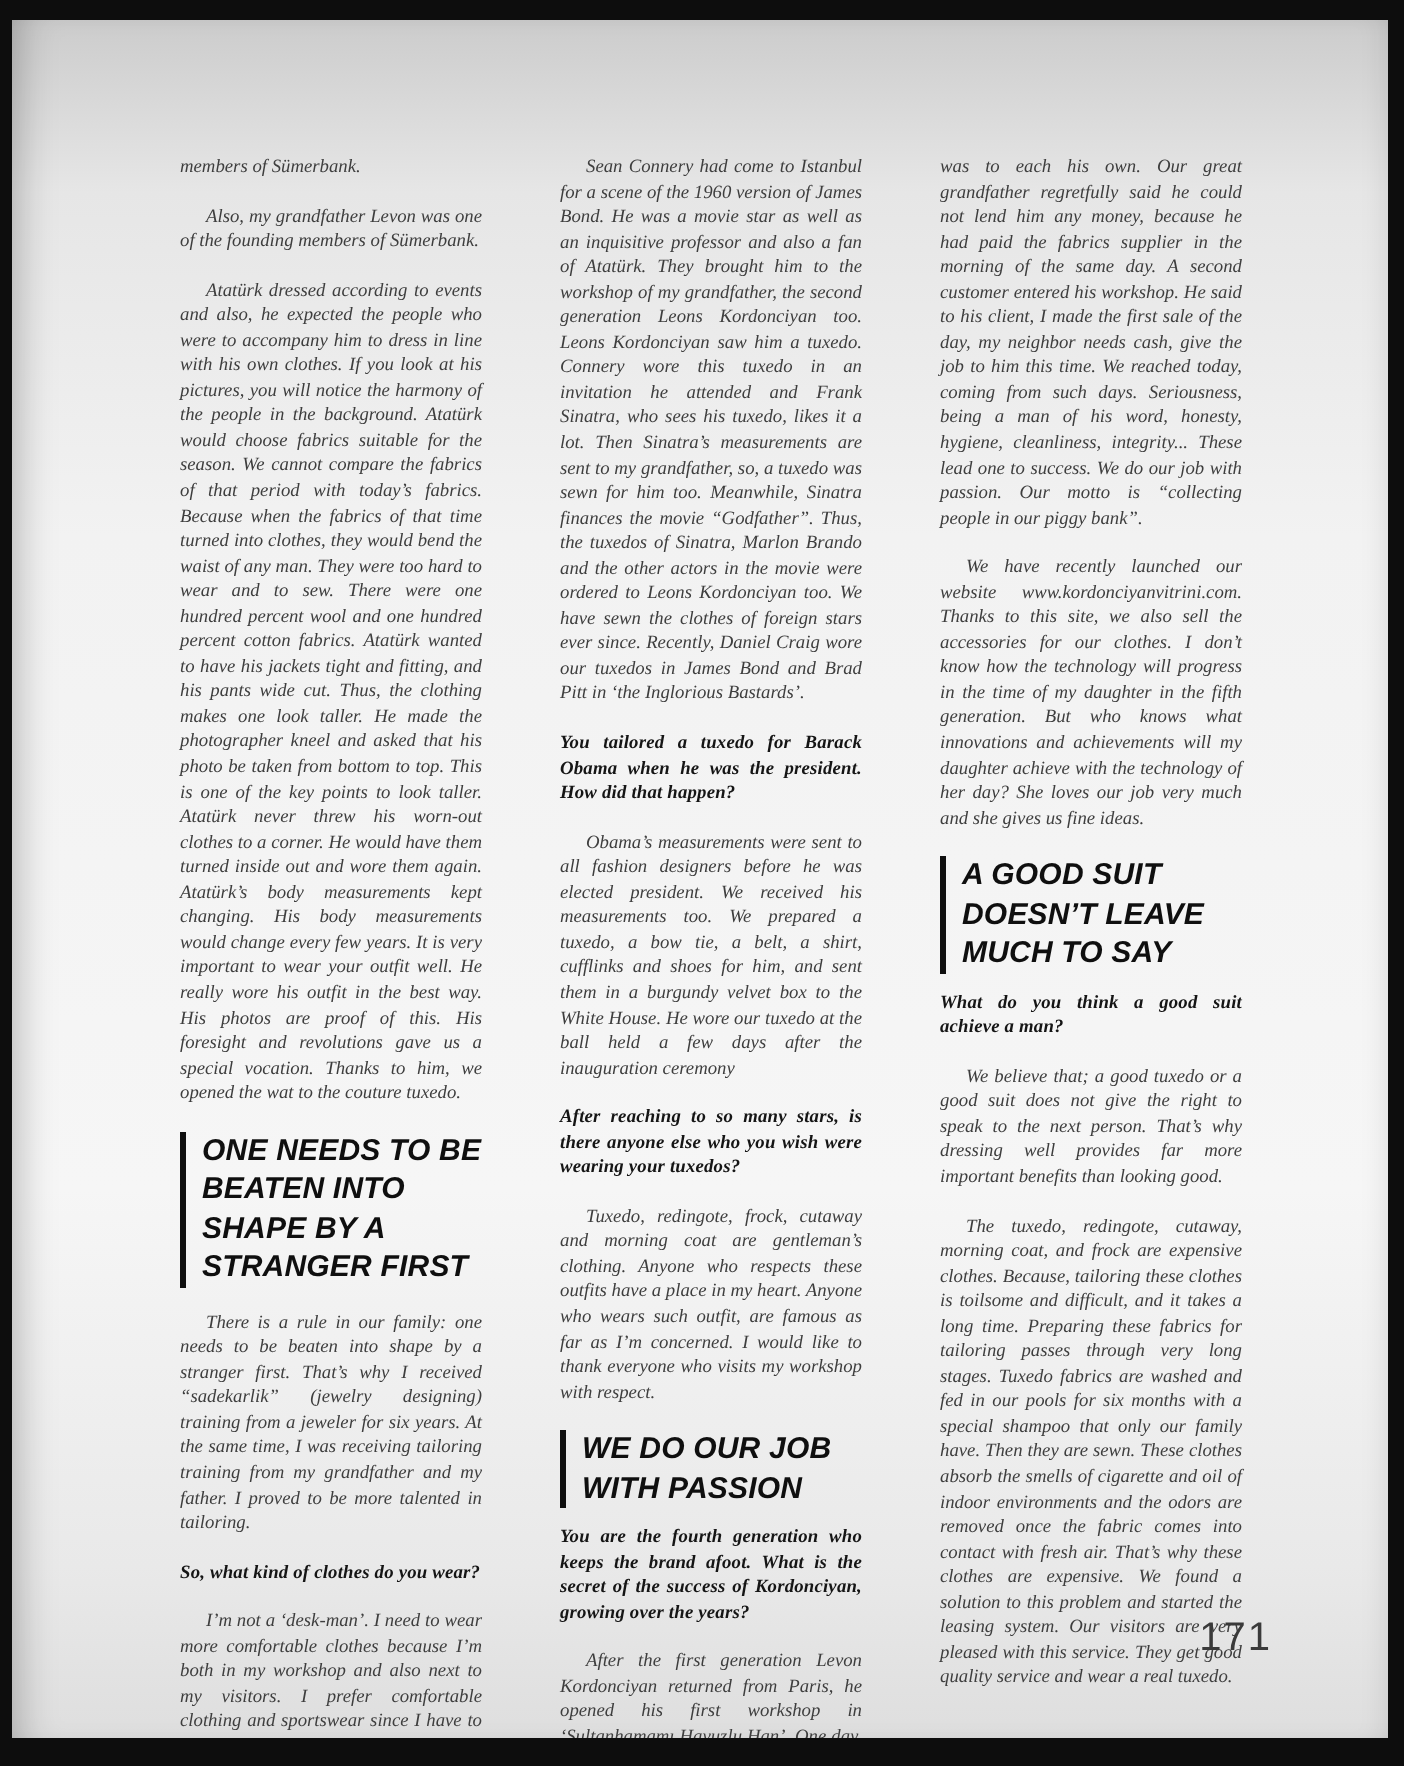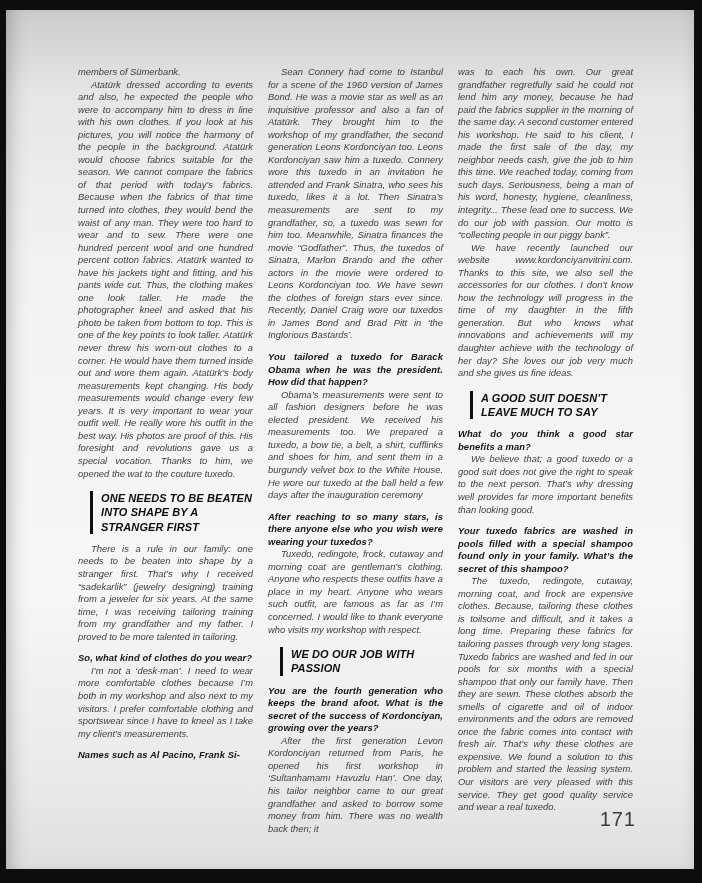--- a/index.html
+++ b/index.html
@@ -35,29 +35,29 @@
     gap: 15px;
   }
   .col {
     width: 175px;
     font-style: italic;
     font-size: 9.4px;
     line-height: 12.55px;
     color: #3e3e3e;
     text-align: justify;
   }
-  .col p { margin: 0; }
+  .col p { margin: 12px; font-family: Liberation Serif, serif; }
   .a    { color: #3e3e3e; text-indent: 13px; }
   .acont{ color: #3e3e3e; }
   .q    { font-weight: 700; color: #151515; margin-top: 9px !important; letter-spacing: 0.1px; }
   .qcont{ font-weight: 700; color: #151515; letter-spacing: 0.1px; }
   .pull {
     font-weight: 700;
     color: #0f0f0f;
-    font-size: 11px;
+    font-size: 15px;
     line-height: 1.3;
     border-left: 3.5px solid #0f0f0f;
     padding-left: 8px;
     margin: 11px 0 9px 12px;
     text-align: left;
     letter-spacing: 0.1px;
   }
   .pagenum {
     position: absolute;
     right: 58px;
@@ -70,20 +70,21 @@
   }
 </style>
 </head>
 <body>
 
 <div class="frame">
   <div class="page">
     <div class="content">
       <div class="col">
           <p class="acont">members of Sümerbank.</p>
+          <p class="a">Also, my grandfather Levon was one of the founding members of Sümerbank.</p>
           <p class="a">Atatürk dressed according to events and also, he expected the people who were to accompany him to dress in line with his own clothes. If you look at his pictures, you will notice the harmony of the people in the background. Atatürk would choose fabrics suitable for the season. We cannot compare the fabrics of that period with today’s fabrics. Because when the fabrics of that time turned into clothes, they would bend the waist of any man. They were too hard to wear and to sew. There were one hundred percent wool and one hundred percent cotton fabrics. Atatürk wanted to have his jackets tight and fitting, and his pants wide cut. Thus, the clothing makes one look taller. He made the photographer kneel and asked that his photo be taken from bottom to top. This is one of the key points to look taller. Atatürk never threw his worn-out clothes to a corner. He would have them turned inside out and wore them again. Atatürk’s body measurements kept changing. His body measurements would change every few years. It is very important to wear your outfit well. He really wore his outfit in the best way. His photos are proof of this. His foresight and revolutions gave us a special vocation. Thanks to him, we opened the wat to the couture tuxedo.</p>
           <div class="pull">ONE NEEDS TO BE BEATEN INTO SHAPE BY A STRANGER FIRST</div>
           <p class="a">There is a rule in our family: one needs to be beaten into shape by a stranger first. That’s why I received “sadekarlik” (jewelry designing) training from a jeweler for six years. At the same time, I was receiving tailoring training from my grandfather and my father. I proved to be more talented in tailoring.</p>
           <p class="q">So, what kind of clothes do you wear?</p>
           <p class="a">I’m not a ‘desk-man’.  I need to wear more comfortable clothes because I’m both in my workshop and also next to my visitors. I prefer comfortable clothing and sportswear since I have to kneel as I take my client’s measurements.</p>
           <p class="q">Names such as Al Pacino, Frank Si-</p>
         </div>
       <div class="col">
           <p class="a">Sean Connery had come to Istanbul for a scene of the 1960 version of James Bond. He was a movie star as well as an inquisitive professor and also a fan of Atatürk. They brought him to the workshop of my grandfather, the second generation Leons Kordonciyan too. Leons Kordonciyan saw him a tuxedo. Connery wore this tuxedo in an invitation he attended and Frank Sinatra, who sees his tuxedo, likes it a lot. Then Sinatra’s measurements are sent to my grandfather, so, a tuxedo was sewn for him too. Meanwhile, Sinatra finances the movie “Godfather”. Thus, the tuxedos of Sinatra, Marlon Brando and the other actors in the movie were ordered to Leons Kordonciyan too. We have sewn the clothes of foreign stars ever since. Recently, Daniel Craig wore our tuxedos in James Bond and Brad Pitt in ‘the Inglorious Bastards’.</p>
           <p class="q">You tailored a tuxedo for Barack Obama when he was the president. How did that happen?</p>
@@ -91,21 +92,20 @@
           <p class="q">After reaching to so many stars, is there anyone else who you wish were wearing your tuxedos?</p>
           <p class="a">Tuxedo, redingote, frock, cutaway and morning coat are gentleman’s clothing. Anyone who respects these outfits have a place in my heart. Anyone who wears such outfit, are famous as far as I’m concerned. I would like to thank everyone who visits my workshop with respect.</p>
           <div class="pull">WE DO OUR JOB WITH PASSION</div>
           <p class="q">You are the fourth generation who keeps the brand afoot. What is the secret of the success of Kordonciyan, growing over the years?</p>
           <p class="a">After the first generation Levon Kordonciyan returned from Paris, he opened his first workshop in ‘Sultanhamamı Havuzlu Han’. One day, his tailor neighbor came to our great grandfather and asked to borrow some money from him. There was no wealth back then; it</p>
         </div>
       <div class="col">
           <p class="acont">was to each his own. Our great grandfather regretfully said he could not lend him any money, because he had paid the fabrics supplier in the morning of the same day. A second customer entered his workshop. He said to his client, I made the first sale of the day, my neighbor needs cash, give the job to him this time. We reached today, coming from such days. Seriousness, being a man of his word, honesty, hygiene, cleanliness, integrity... These lead one to success. We do our job with passion. Our motto is “collecting people in our piggy bank”.</p>
           <p class="a">We have recently launched our website www.kordonciyanvitrini.com. Thanks to this site, we also sell the accessories for our clothes. I don’t know how the technology will progress in the time of my daughter in the fifth generation. But who knows what innovations and achievements will my daughter achieve with the technology of her day? She loves our job very much and she gives us fine ideas.</p>
           <div class="pull">A GOOD SUIT DOESN’T LEAVE MUCH TO SAY</div>
-          <p class="q">What do you think a good star benefits a man?</p>
+          <p class="q">What do you think a good suit achieve a man?</p>
           <p class="a">We believe that; a good tuxedo or a good suit does not give the right to speak to the next person. That’s why dressing well provides far more important benefits than looking good.</p>
-          <p class="q">Your tuxedo fabrics are washed in pools filled with a special shampoo found only in your family. What’s the secret of this shampoo?</p>
           <p class="a">The tuxedo, redingote, cutaway, morning coat, and frock are expensive clothes. Because, tailoring these clothes is toilsome and difficult, and it takes a long time. Preparing these fabrics for tailoring passes through very long stages. Tuxedo fabrics are washed and fed in our pools for six months with a special shampoo that only our family have. Then they are sewn. These clothes absorb the smells of cigarette and oil of indoor environments and the odors are removed once the fabric comes into contact with fresh air. That’s why these clothes are expensive. We found a solution to this problem and started the leasing system. Our visitors are very pleased with this service. They get good quality service and wear a real tuxedo.</p>
         </div>
     </div>
     <div class="pagenum">171</div>
   </div>
 </div>
 
 </body></html>

